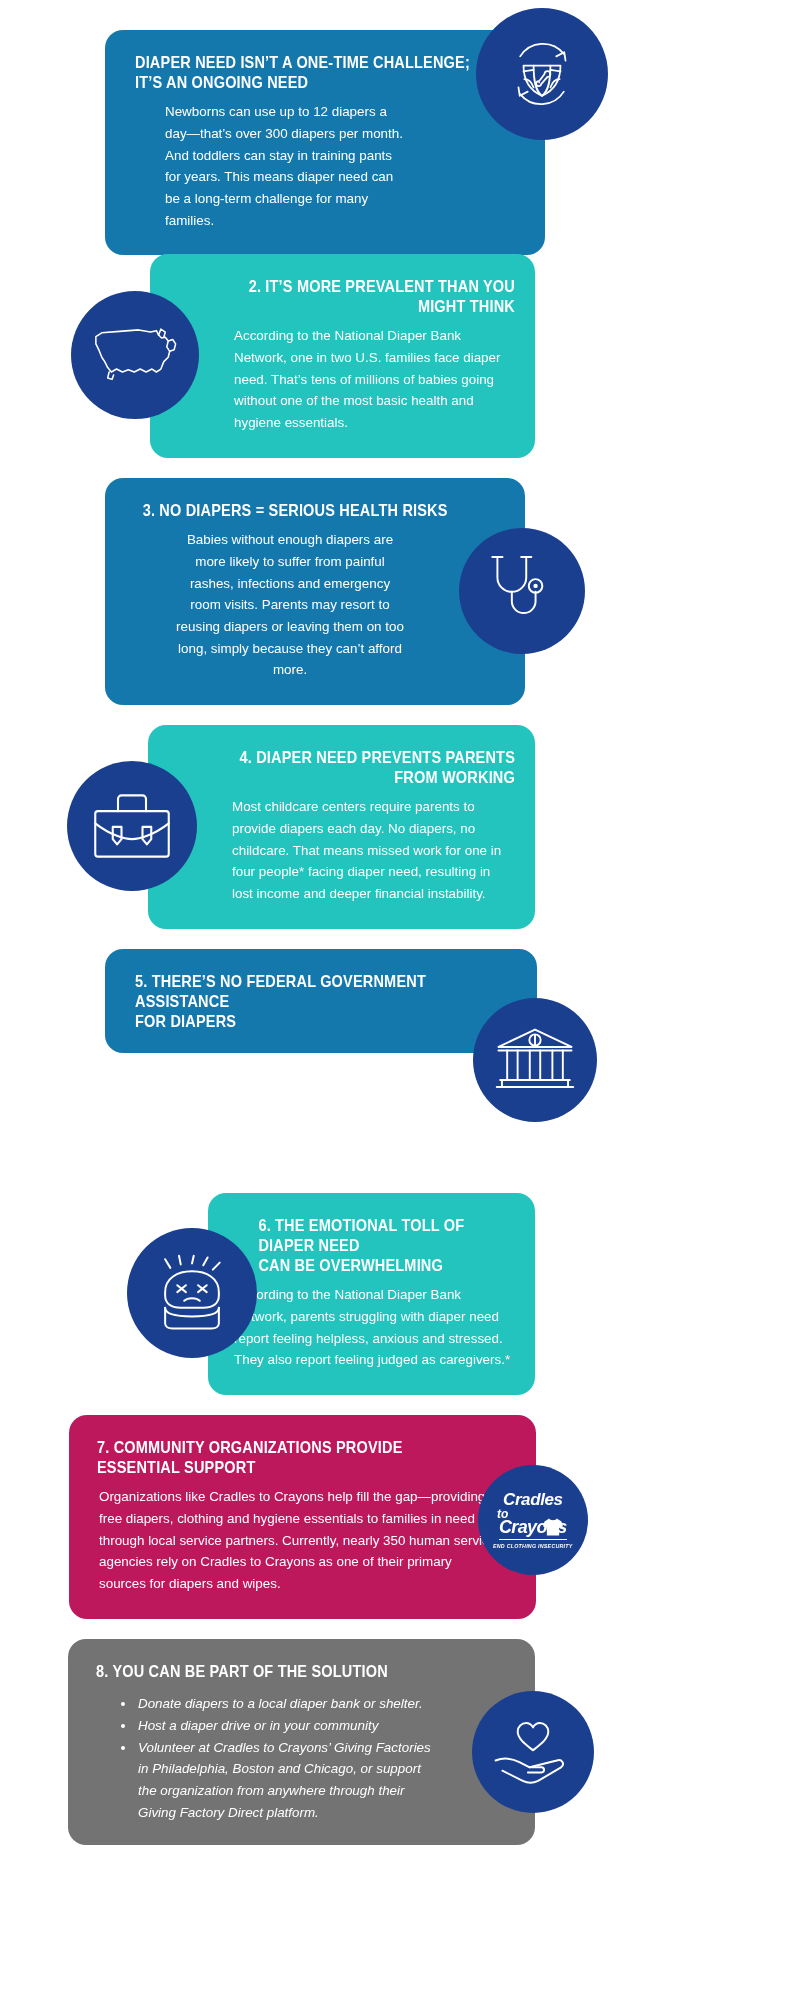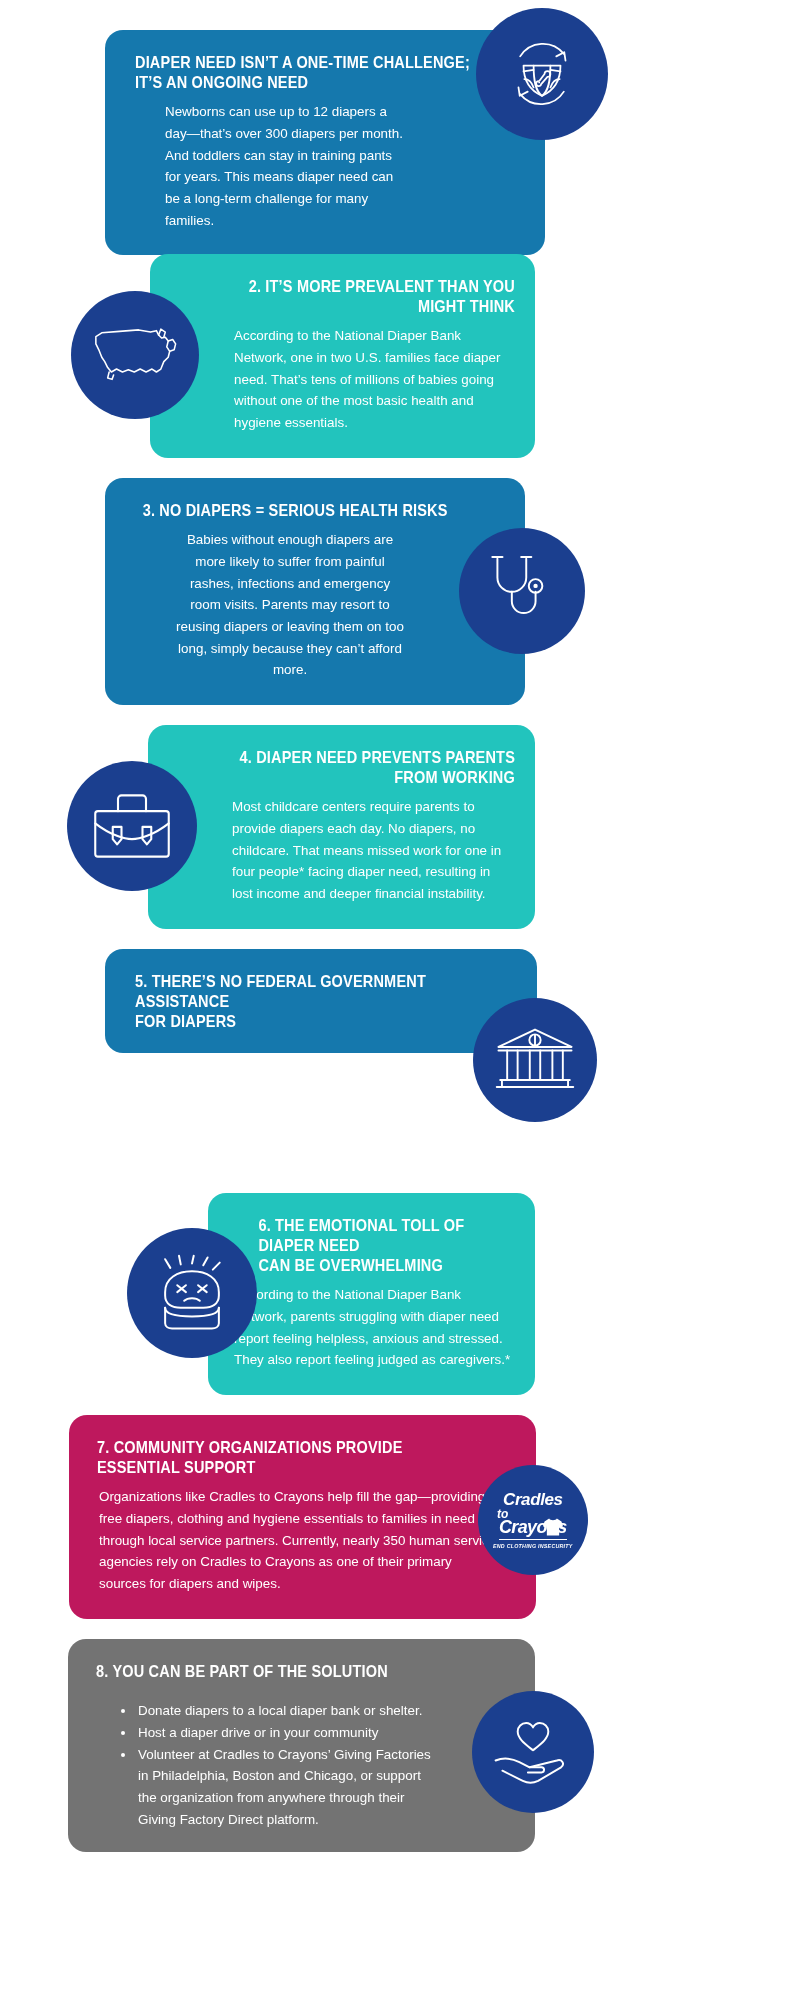--- a/index.html
+++ b/index.html
@@ -52,22 +52,23 @@
   .card-body {
     margin-top: 9px;
     font-size: 13.4px;
     line-height: 1.62;
     color: #ffffff;
     font-weight: 400;
   }
   .card-body p { margin: 2px; }
 
   .card-body ul {
-    margin: 19px 0 0 18px;
+    margin: 12px 0 0 18px;
     padding: 0;
+    font-style: italic;
   }
   .card-body ul li {
     margin: 0;
     padding-left: 2px;
     line-height: 1.62;
   }
 
   
   .icon-circle {
     position: absolute;

